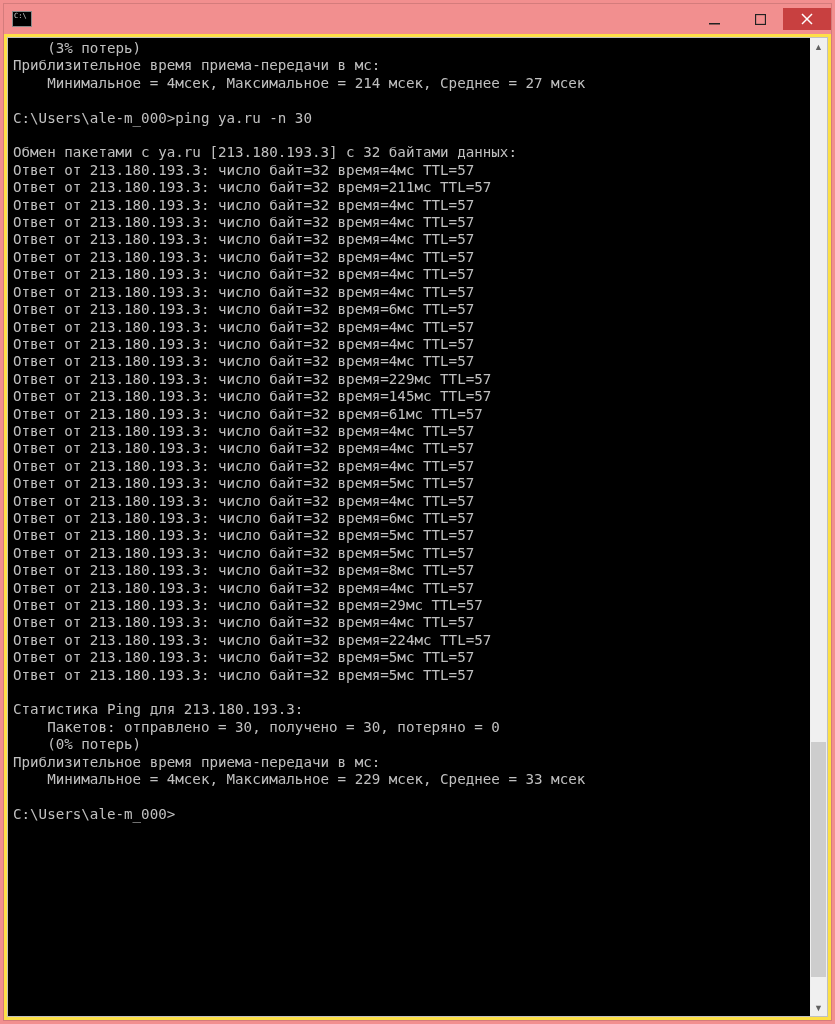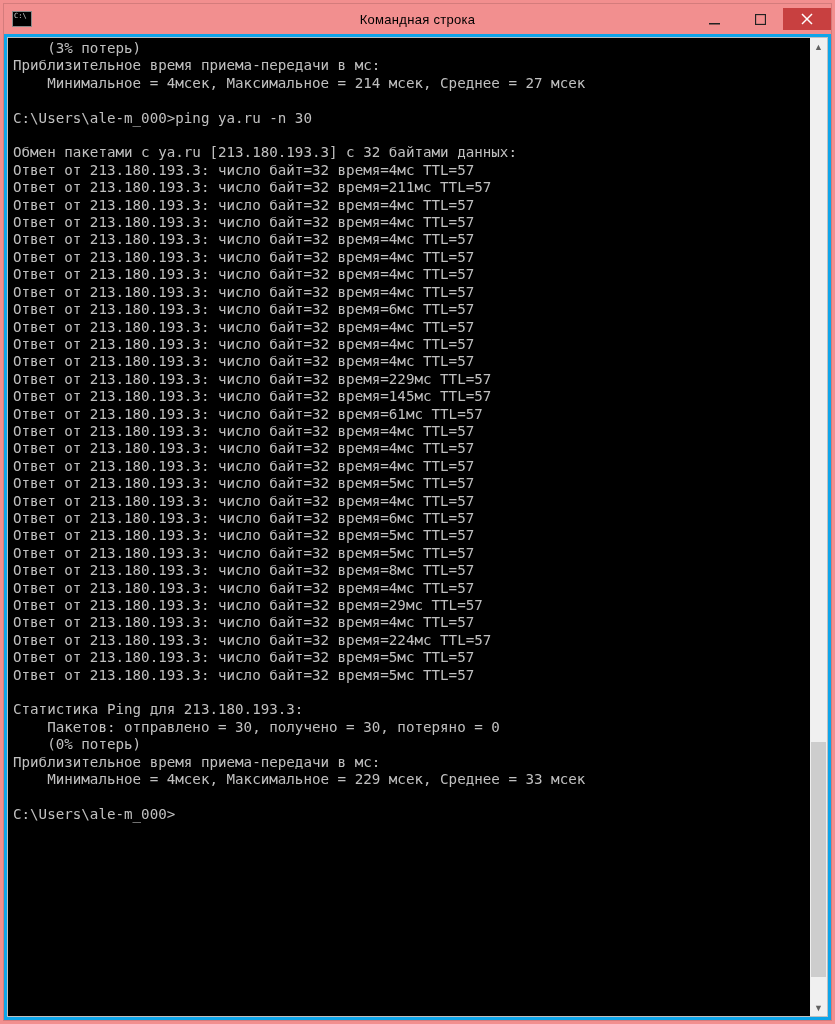--- a/index.html
+++ b/index.html
@@ -68,21 +68,21 @@
     height: 22px;
     background: #c84040;
     display: flex;
     align-items: center;
     justify-content: center;
     cursor: pointer;
   }
   .ctl svg, .ctl-close svg { display: block; }
   .client {
     flex: 1;
-    background: #0ea5e9;
+    background: #fde047;
     display: flex;
     padding: 3px;
   }
   .term-wrap {
     flex: 1;
     display: flex;
     background: #fff;
     border: 1px solid #c0c0c0;
   }
   .term {
@@ -122,21 +122,20 @@
     top: 72%;
     height: 24%;
   }
 </style>
 </head>
 <body>
 
 <div class="window">
   <div class="titlebar">
     <div class="app-icon">C:\</div>
-    <div class="title">Командная строка</div>
     <div class="controls">
       <div class="ctl">
         <svg width="11" height="11" viewBox="0 0 11 11">
             <rect x="0" y="9" width="11" height="1.5" fill="#222"></rect>
           </svg>
       </div>
       <div class="ctl">
         <svg width="11" height="11" viewBox="0 0 11 11">
             <rect x="0.5" y="0.5" width="10" height="10" fill="none" stroke="#222" stroke-width="1.3"></rect>
           </svg>

